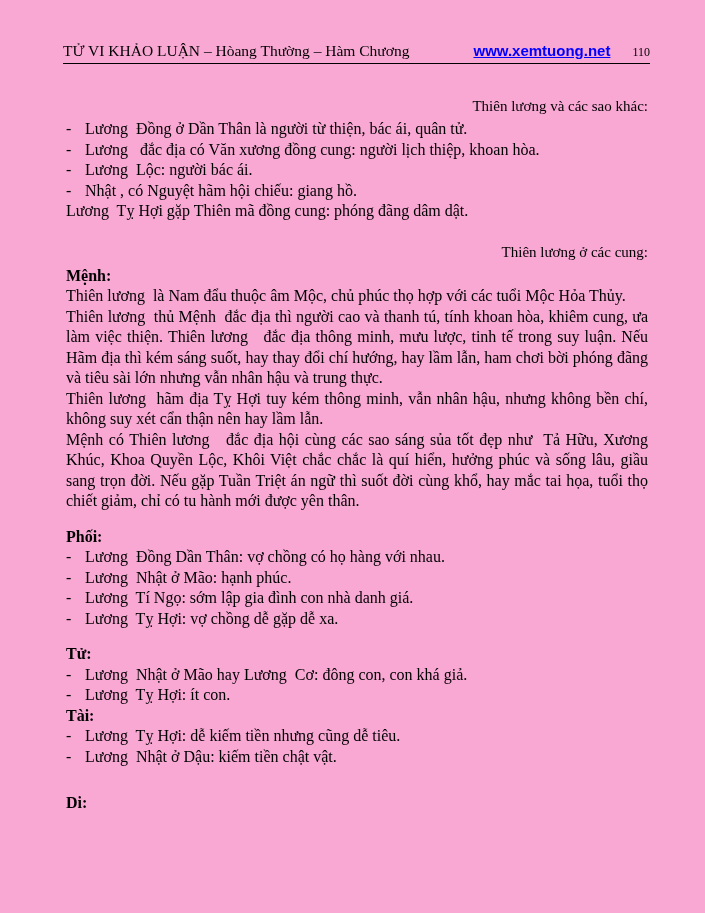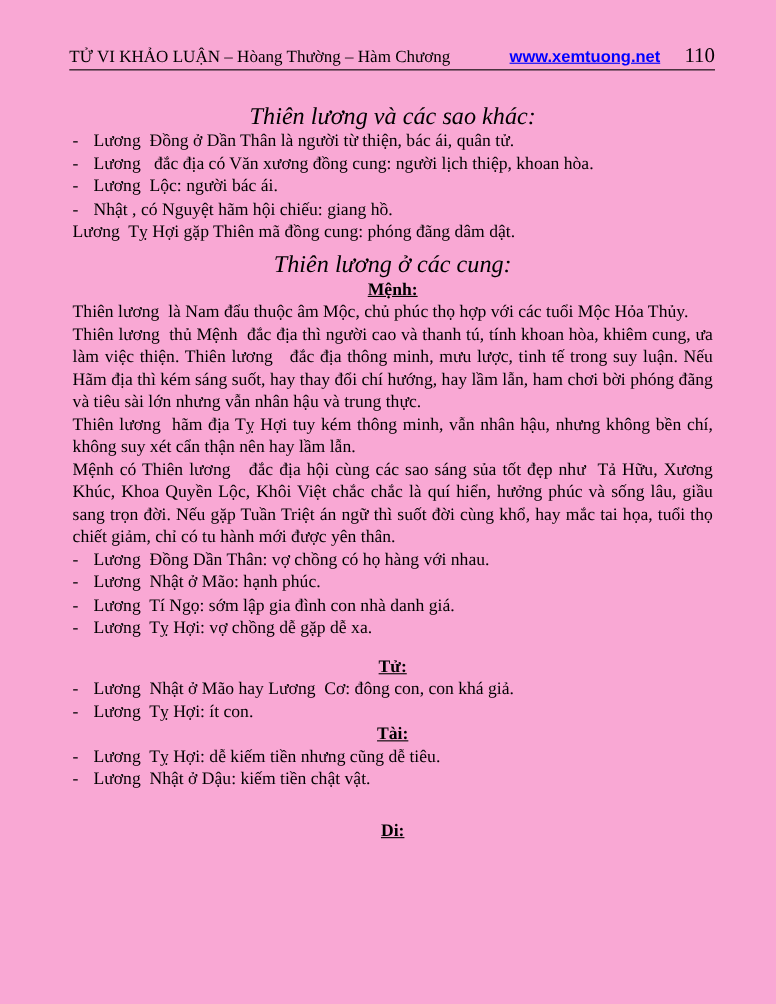--- a/index.html
+++ b/index.html
@@ -19,38 +19,37 @@
     white-space:nowrap;
   }
   .htitle { flex:0 0 auto; }
   .hspacer { flex:1 1 auto; }
   .hlink {
     font-family:"Liberation Sans", sans-serif;
     font-weight:bold; font-size:15px;
     text-decoration:underline;
     cursor:pointer;
   }
-  .hpage { margin-left:22px; font-size:19px; }
+  .hpage { margin-left:22px; font-size:12px; }
   .rule {
     position:absolute; top:63px; left:63px; width:587px;
     border-top:1.5px solid #000;
   }
   .content {
     position:absolute; top:94px; left:66px; width:582px;
     font-size:16px; line-height:20.5px;
     text-align:justify;
   }
   .sec-h {
-    font-style:italic;
-    font-size:22px; line-height:24px;
-    text-align:center;
+    font-size:15px; line-height:24px;
+    text-align:right;
     margin-bottom:1px;
   }
-  .sec-h.second { margin-top:6px; margin-bottom:2px; }
-  .lbl { font-weight:bold; text-align:center;text-decoration:underline; }
+  .sec-h.second { margin-top:18px; margin-bottom:2px; }
+  .lbl { font-weight:bold; text-align:left; }
   .lbl.gap { margin-top:15px; }
   .lbl.biggap { margin-top:26px; }
   .dash { display:inline-block; width:19px; }
   .li, .para { text-align:justify; }
 </style>
 </head>
 <body>
 
 <div class="page">
 
@@ -73,20 +72,21 @@
     <div class="para">Lương&nbsp; Tỵ Hợi gặp Thiên mã đồng cung: phóng đãng dâm dật.</div>
 
     <div class="sec-h second">Thiên lương ở các cung:</div>
 
     <div class="lbl">Mệnh:</div>
     <div class="para">Thiên lương&nbsp; là Nam đẩu thuộc âm Mộc, chủ phúc thọ hợp với các tuổi Mộc Hỏa Thủy.</div>
     <div class="para">Thiên lương&nbsp; thủ Mệnh&nbsp; đắc địa thì người cao và thanh tú, tính khoan hòa, khiêm cung, ưa làm việc thiện. Thiên lương&nbsp;&nbsp; đắc địa thông minh, mưu lược, tinh tế trong suy luận. Nếu Hãm địa thì kém sáng suốt, hay thay đổi chí hướng, hay lầm lẫn, ham chơi bời phóng đãng và tiêu sài lớn nhưng vẫn nhân hậu và trung thực.</div>
     <div class="para">Thiên lương&nbsp; hãm địa Tỵ Hợi tuy kém thông minh, vẫn nhân hậu, nhưng không bền chí, không suy xét cẩn thận nên hay lầm lẫn.</div>
     <div class="para">Mệnh có Thiên lương&nbsp;&nbsp; đắc địa hội cùng các sao sáng sủa tốt đẹp như&nbsp; Tả Hữu, Xương Khúc, Khoa Quyền Lộc, Khôi Việt chắc chắc là quí hiển, hưởng phúc và sống lâu, giầu sang trọn đời. Nếu gặp Tuần Triệt án ngữ thì suốt đời cùng khổ, hay mắc tai họa, tuổi thọ chiết giảm, chỉ có tu hành mới được yên thân.</div>
 
+    <div class="lbl gap">Phối:</div>
     <div class="li"><span class="dash">-</span><span>Lương&nbsp; Đồng Dần Thân: vợ chồng có họ hàng với nhau.</span></div>
     <div class="li"><span class="dash">-</span><span>Lương&nbsp; Nhật ở Mão: hạnh phúc.</span></div>
     <div class="li"><span class="dash">-</span><span>Lương&nbsp; Tí Ngọ: sớm lập gia đình con nhà danh giá.</span></div>
     <div class="li"><span class="dash">-</span><span>Lương&nbsp; Tỵ Hợi: vợ chồng dễ gặp dễ xa.</span></div>
 
     <div class="lbl gap">Tử:</div>
     <div class="li"><span class="dash">-</span><span>Lương&nbsp; Nhật ở Mão hay Lương&nbsp; Cơ: đông con, con khá giả.</span></div>
     <div class="li"><span class="dash">-</span><span>Lương&nbsp; Tỵ Hợi: ít con.</span></div>
 
     <div class="lbl">Tài:</div>

